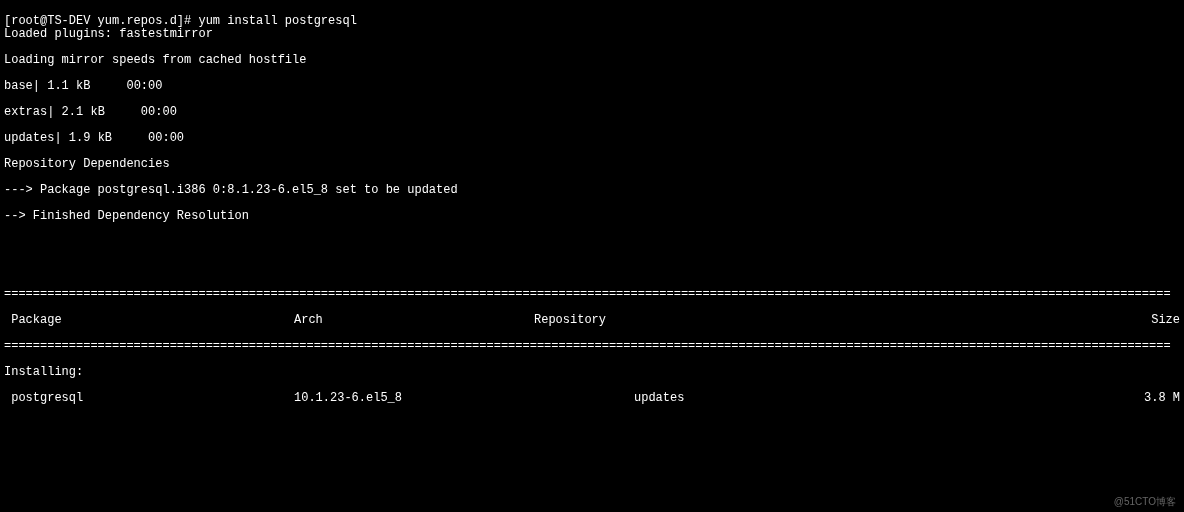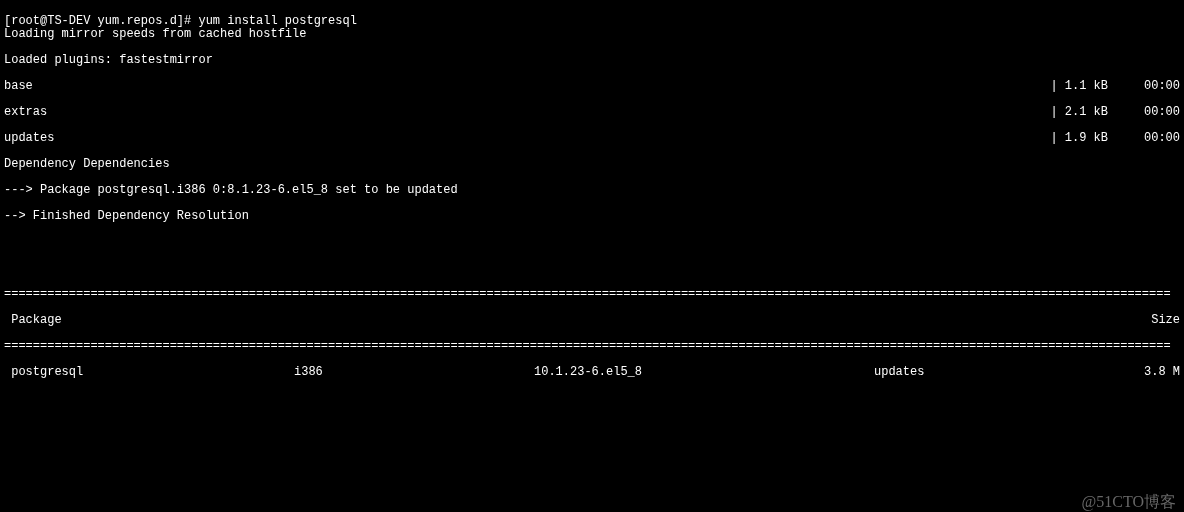--- a/index.html
+++ b/index.html
@@ -13,51 +13,51 @@
     width: 1184px;
     height: 512px;
     overflow: hidden;
   }
   .term {
     padding: 2px 4px;
     white-space: pre;
   }
   .row {
     display: flex;
-    justify-content: space-between;
     font-family: Liberation Mono, monospace;
   }
   .watermark {
     position: absolute;
     right: 8px;
     bottom: 4px;
     color: #666;
-    font-size: 16px;
-    font-family: Liberation Serif, serif;
+    font-size: 10px;
+    font-family: Liberation Sans, sans-serif;
   }
 </style>
 </head>
 <body>
 
 <div class="term">
 <span>[root@TS-DEV yum.repos.d]# </span><span>yum install postgresql</span>
+<div>Loaded plugins: fastestmirror</div>
 <div>Loading mirror speeds from cached hostfile</div>
-<div>Loaded plugins: fastestmirror</div>
 <div class="row"><span>base</span><span>| 1.1 kB     00:00</span></div>
 <div class="row"><span>extras</span><span>| 2.1 kB     00:00</span></div>
 <div class="row"><span>updates</span><span>| 1.9 kB     00:00</span></div>
-<div>Dependency Dependencies</div>
+<div>Repository Dependencies</div>
 <div>---&gt; Package postgresql.i386 0:8.1.23-6.el5_8 set to be updated</div>
 <div>--&gt; Finished Dependency Resolution</div>
 <div>&nbsp;</div>
 <div>&nbsp;</div>
 <div>==================================================================================================================================================================</div>
-<div class="row"><span style="width:290px"> Package</span><span style="text-align:right">Size</span></div>
+<div class="row"><span style="width:290px"> Package</span><span style="width:240px">Arch</span><span style="flex:1">Repository</span><span style="text-align:right">Size</span></div>
 <div>==================================================================================================================================================================</div>
-<div class="row"><span style="width:290px"> postgresql</span><span style="width:240px">i386</span><span style="width:340px">10.1.23-6.el5_8</span><span style="flex:1">updates</span><span style="text-align:right">3.8 M</span></div>
+<div>Installing:</div>
+<div class="row"><span style="width:290px"> postgresql</span><span style="width:340px">10.1.23-6.el5_8</span><span style="flex:1">updates</span><span style="text-align:right">3.8 M</span></div>
 <div>&nbsp;</div>
 
 
 
 
 
 
 
 
 

